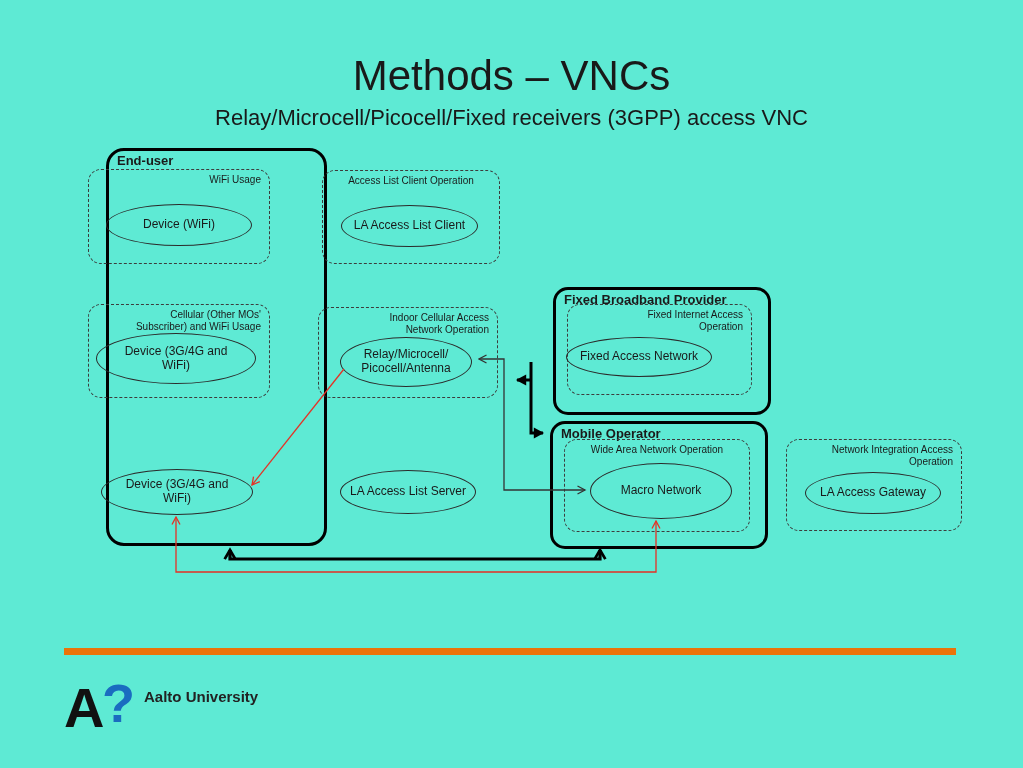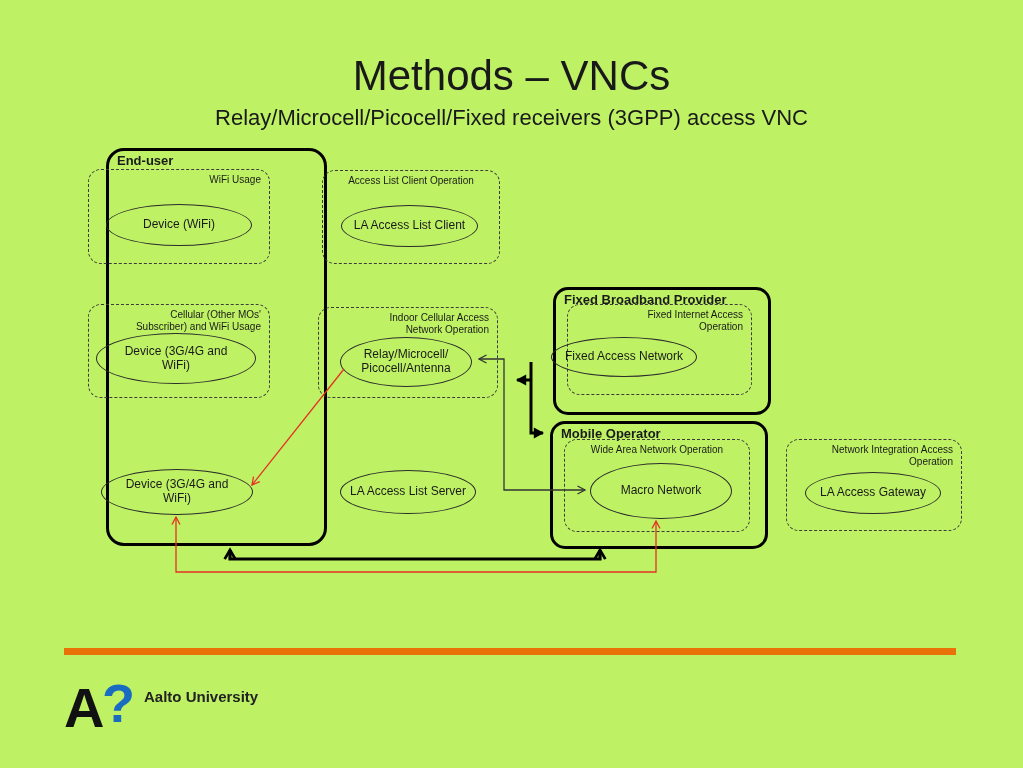--- a/index.html
+++ b/index.html
@@ -1,16 +1,16 @@
 <!DOCTYPE html>
 <html><head>
 <meta charset="utf-8">
 <style>
   html,body{margin:0;padding:0;background:#888;}
-  .slide{position:relative;width:1023px;height:768px;background:#bef264;overflow:hidden;
+  .slide{position:relative;width:1023px;height:768px;background:#5eead4;overflow:hidden;
          font-family:"Liberation Sans", sans-serif;color:#1a1a1a;}
   .title{position:absolute;left:0;top:52px;width:100%;text-align:center;
          font-size:42px;font-weight:400;color:#191919;}
   .subtitle{position:absolute;left:0;top:105px;width:100%;text-align:center;
          font-size:22px;font-weight:400;color:#191919;}
   
   .gbox{position:absolute;border:3px solid #000;border-radius:18px;background:transparent;}
   .glabel{position:absolute;top:2px;left:8px;font-size:13px;font-weight:bold;white-space:pre-line;}
   
   .zbox{position:absolute;border:1.5px dashed #3c3c3c;border-radius:13px;}
@@ -65,21 +65,21 @@
   <div class="node" style="left:340px;top:337px;width:130px;height:48px;">Relay/Microcell/
 Picocell/Antenna</div>
 
   <div class="gbox" style="left:553px;top:287px;width:212px;height:122px;border-radius:15px;">
     <div class="glabel">Fixed Broadband Provider</div>
   </div>
   <div class="zbox" style="left:567px;top:304px;width:183px;height:89px;">
     <div class="zlabel right">Fixed Internet Access
 Operation</div>
   </div>
-  <div class="node" style="left:551px;top:337px;width:144px;height:38px;">Fixed Access Network</div>
+  <div class="node" style="left:566px;top:337px;width:144px;height:38px;">Fixed Access Network</div>
 
   <div class="gbox" style="left:550px;top:421px;width:212px;height:122px;border-radius:15px;">
     <div class="glabel">Mobile Operator</div>
   </div>
   <div class="zbox" style="left:564px;top:439px;width:184px;height:91px;">
     <div class="zlabel center">Wide Area Network Operation</div>
   </div>
   <div class="node" style="left:590px;top:463px;width:140px;height:54px;">Macro Network</div>
 
   <div class="node" style="left:340px;top:470px;width:134px;height:42px;">LA Access List Server</div>

